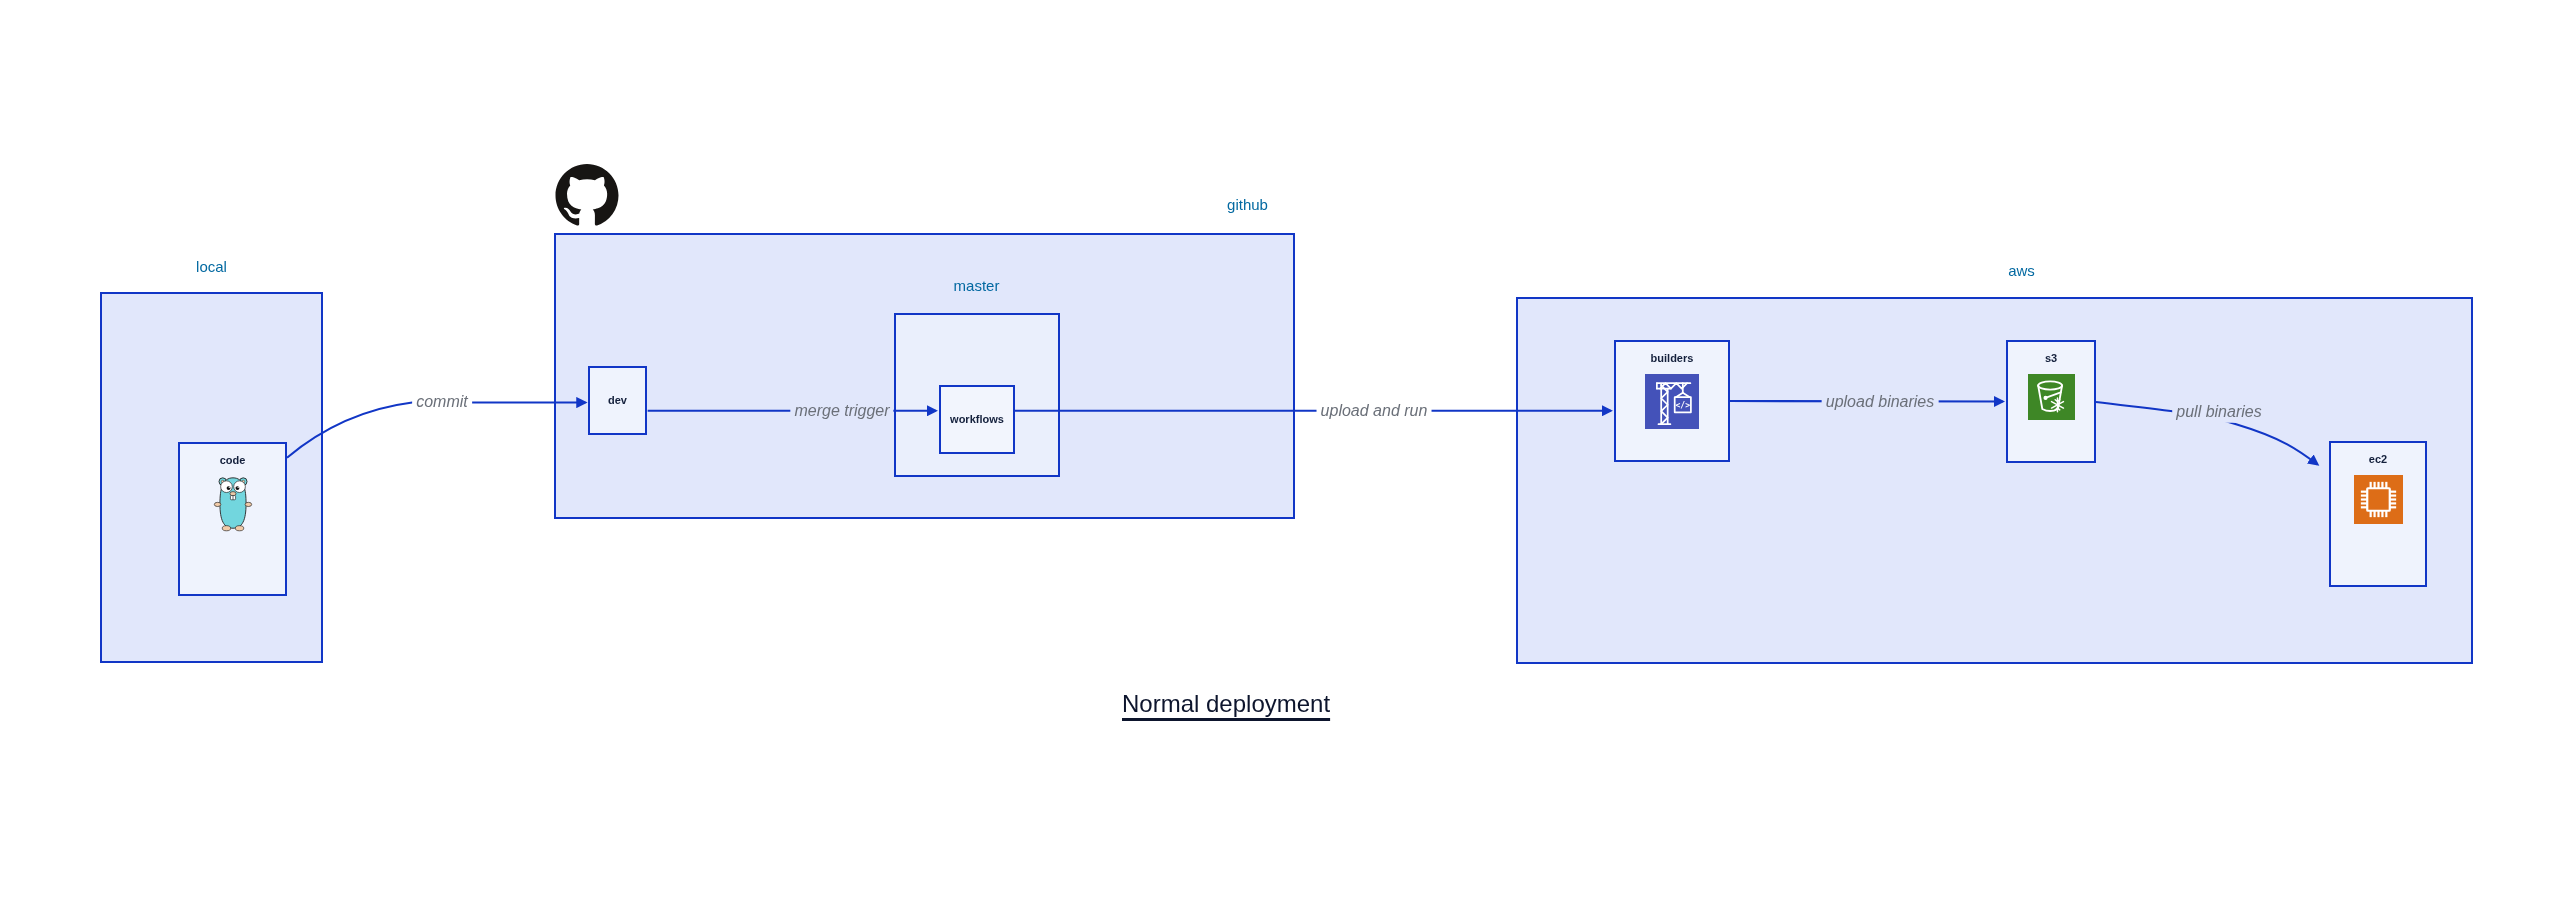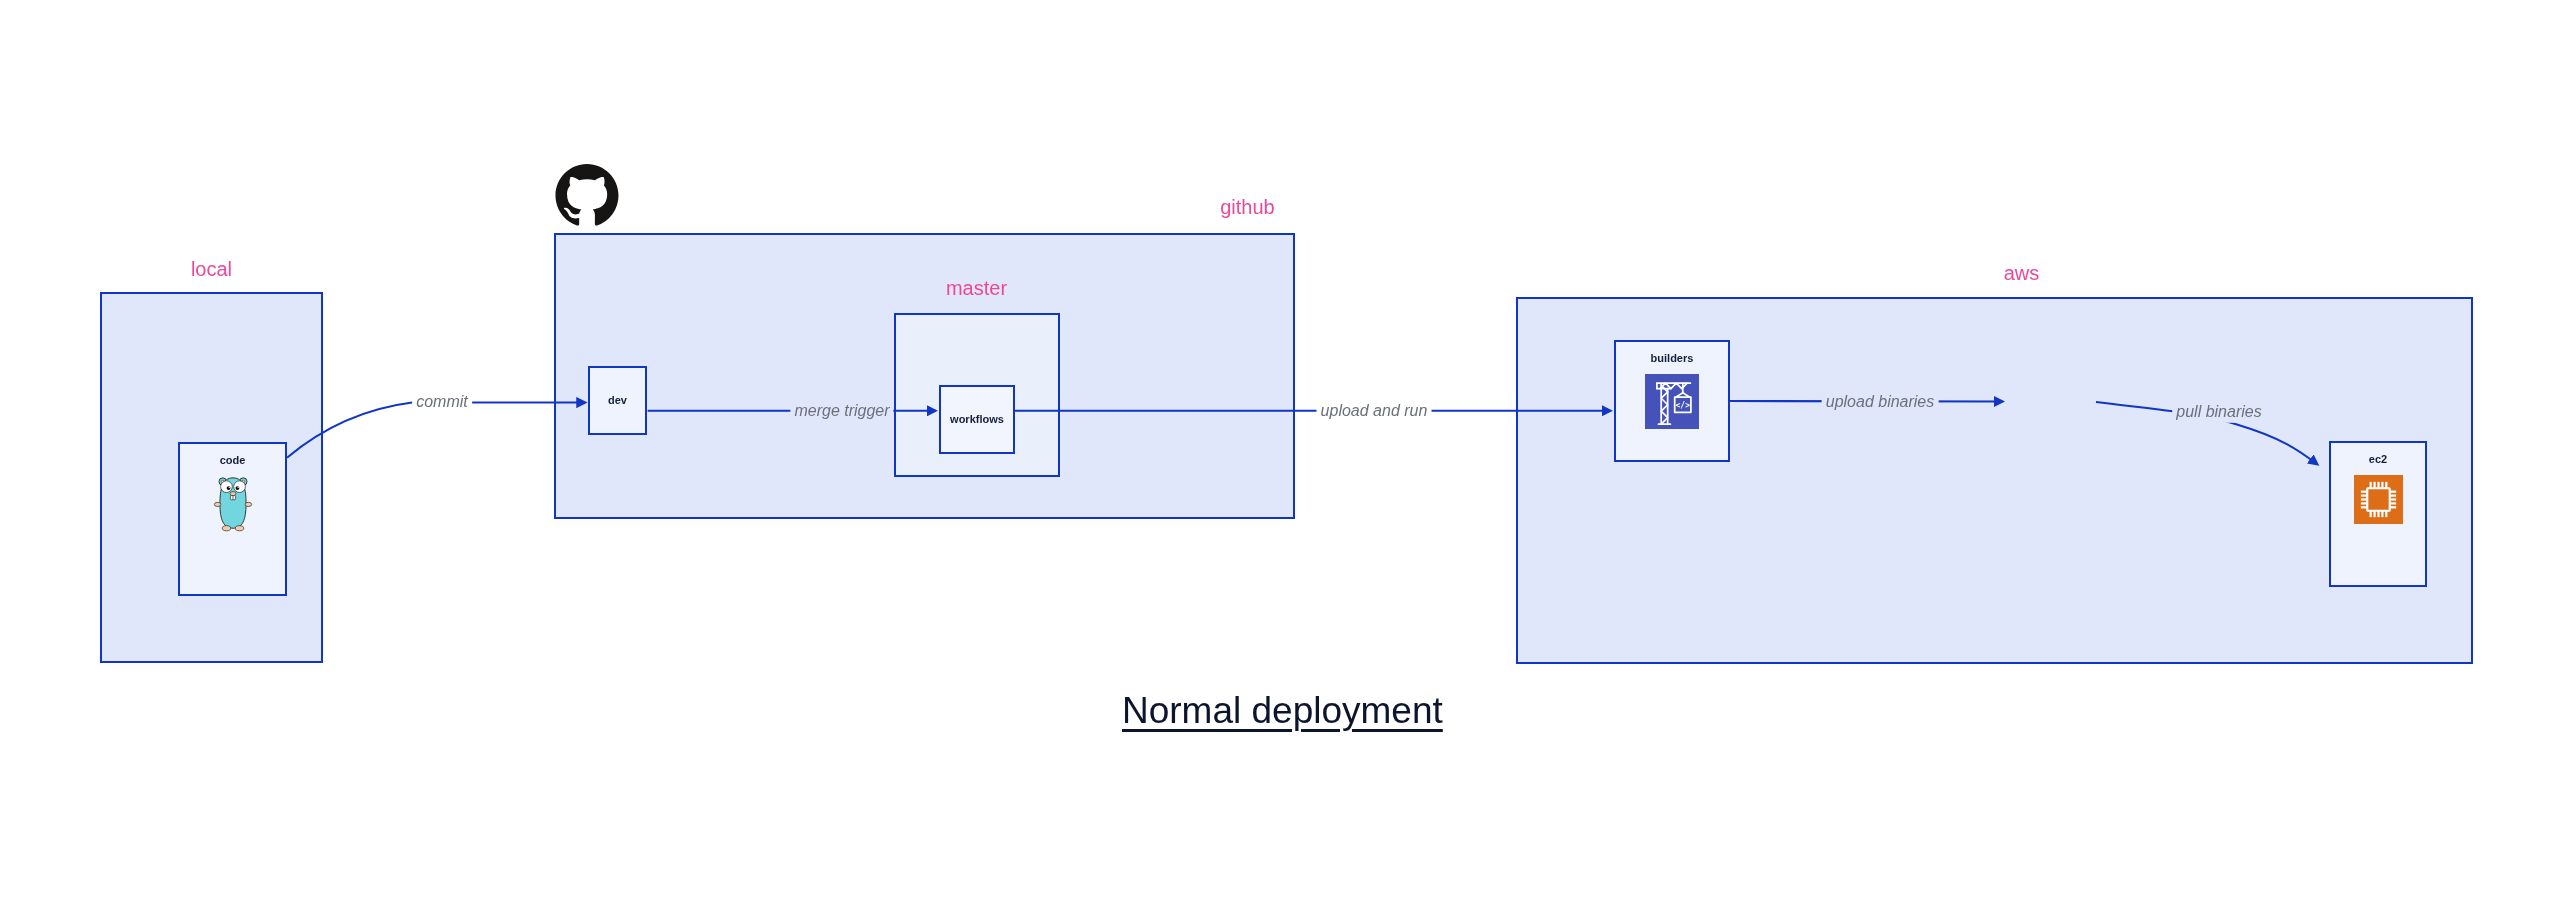--- a/index.html
+++ b/index.html
@@ -3,21 +3,21 @@
 <meta charset="utf-8">
 <style>
   html,body{margin:0;padding:0;background:#ffffff;}
   .canvas{
     position:relative;width:2604px;height:902px;background:#ffffff;overflow:hidden;
     font-family:"Liberation Sans","DejaVu Sans",sans-serif;
   }
   .edges{position:absolute;left:0;top:0;z-index:2;}
   .group{position:absolute;box-sizing:border-box;border:2.1px solid #1136c6;z-index:1;}
   .group-label{
-    position:absolute;z-index:3;color:#ec4899;font-size:20px;font-weight:500;
+    position:absolute;z-index:3;color:#0369a1;font-size:15px;font-weight:500;
     text-align:center;white-space:nowrap;
   }
   .node{
     position:absolute;box-sizing:border-box;border:2.6px solid #1136c6;background:#eff3fd;
     z-index:3;display:flex;flex-direction:column;align-items:center;
   }
   .node-label{
     color:#14203c;font-size:11px;font-weight:bold;line-height:18.5px;margin-top:7.2px;
     white-space:nowrap;
   }
@@ -26,21 +26,21 @@
   .icon-chip{
     margin-top:6.2px;display:flex;align-items:center;justify-content:center;
   }
   .edge-label{
     position:absolute;z-index:4;transform:translate(-50%,-50%);
     font-size:16px;font-style:italic;color:#6b7079;white-space:nowrap;
     padding:1px 4.1px;line-height:18.5px;
   }
   .logo{position:absolute;z-index:3;}
   .title{
-    position:absolute;z-index:3;color:#0d152d;font-size:37px;font-weight:500;
+    position:absolute;z-index:3;color:#0d152d;font-size:24px;font-weight:500;
     text-decoration:underline;text-decoration-thickness:3.1px;text-underline-offset:6.2px;
     white-space:nowrap;
   }
 </style>
 </head>
 <body>
 
 <div class="canvas">
 
   <div class="group" style="left:100px;top:292px;width:223px;height:371px;background:#e1e7fb;"></div>
@@ -126,20 +126,40 @@
           <line x1="70" y1="16" x2="70" y2="34"></line>
           <line x1="70" y1="34" x2="57" y2="42"></line>
           <line x1="70" y1="34" x2="83" y2="42"></line>
           <rect x="55" y="42" width="30" height="28"></rect>
         </g>
         <text x="70" y="62" text-anchor="middle" fill="#ffffff" font-family="DejaVu Sans Mono, monospace" font-size="15" font-weight="bold">&lt;/&gt;</text>
       </svg>
     </div>
   </div>
 
+  <div class="node" style="left:2006px;top:340px;width:90px;height:123px;">
+    <div class="node-label">s3</div>
+    <div class="icon-chip" style="width: 47px; height: 46px; background: rgb(62, 135, 38);">
+      <svg width="47" height="46" viewBox="0 0 100 100">
+        <g stroke="#ffffff" stroke-width="4" fill="none" stroke-linecap="round">
+          <ellipse cx="47" cy="25" rx="26" ry="9"></ellipse>
+          <path d="M21 25 L30 76 Q47 85 64 76 L73 25"></path>
+          <line x1="37" y1="52" x2="70" y2="40"></line>
+          <circle cx="37" cy="52" r="2.5" fill="#ffffff"></circle>
+        </g>
+        <g stroke="#ffffff" stroke-width="3.2" fill="none" stroke-linecap="round">
+          <line x1="63" y1="52" x2="63" y2="82"></line>
+          <line x1="50" y1="60" x2="76" y2="74"></line>
+          <line x1="50" y1="74" x2="76" y2="60"></line>
+          <polyline points="58,56 63,60 68,56"></polyline>
+          <polyline points="58,78 63,74 68,78"></polyline>
+        </g>
+      </svg>
+    </div>
+  </div>
 
   <div class="node" style="left:2329px;top:441px;width:98px;height:146px;">
     <div class="node-label">ec2</div>
     <div class="icon-chip" style="width: 49px; height: 49px; background: rgb(221, 109, 23);">
       <svg width="49" height="49" viewBox="0 0 100 100">
         <g stroke="#ffffff" stroke-width="4.5" fill="none">
           <rect x="27" y="27" width="46" height="46" rx="1.5"></rect>
           <g stroke-linecap="butt">
             <line x1="34" y1="14" x2="34" y2="27"></line>
               <line x1="42" y1="14" x2="42" y2="27"></line>

